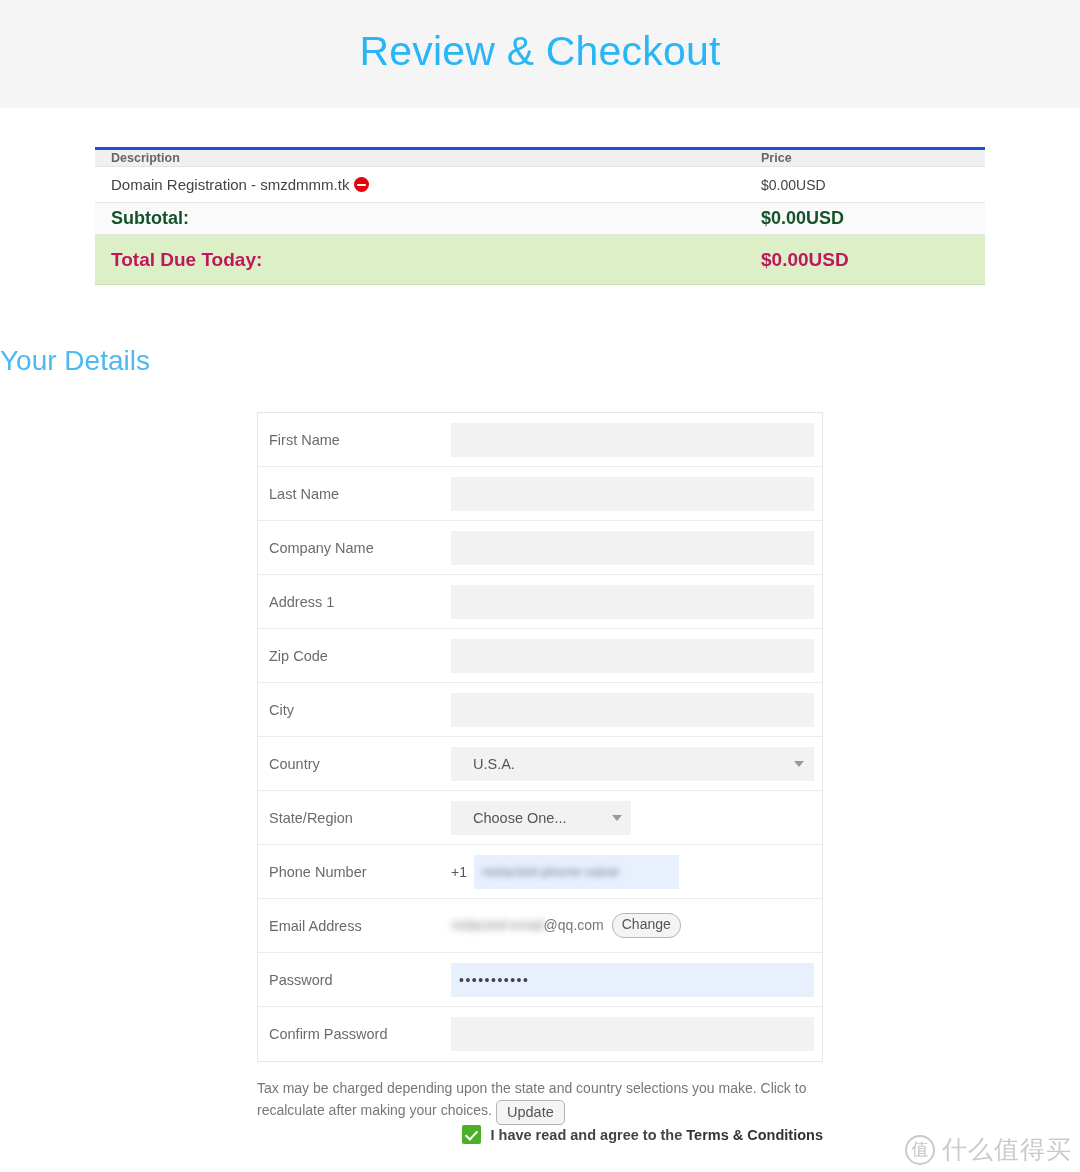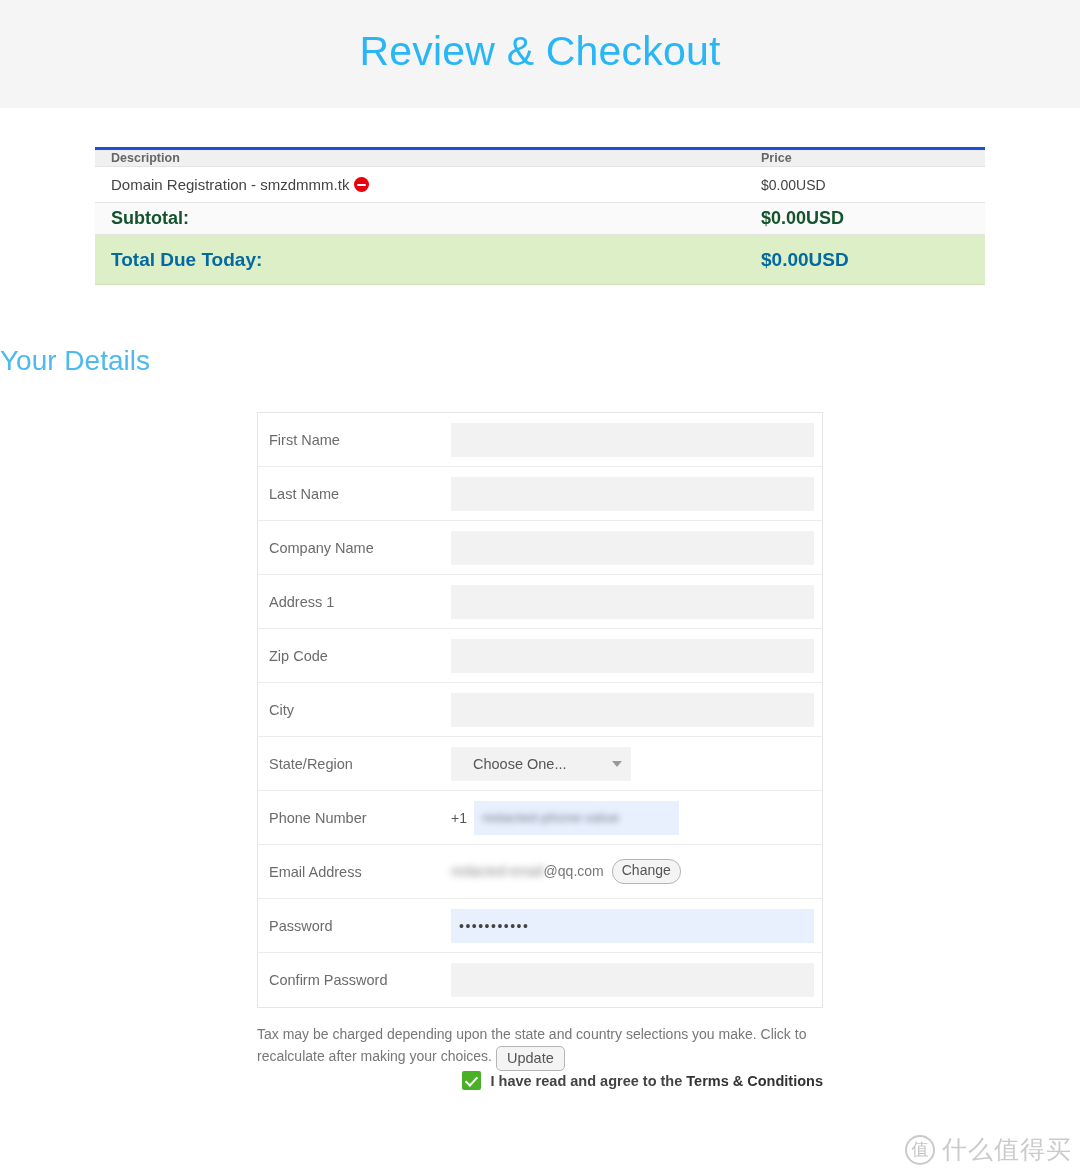--- a/index.html
+++ b/index.html
@@ -76,21 +76,21 @@
     background: #fafafa;
     font-size: 18px;
     font-weight: bold;
     color: #14532d;
   }
   tr.total-row td {
     height: 50px;
     background: #ddefc6;
     font-size: 19px;
     font-weight: bold;
-    color: #0369a1;
+    color: #be185d;
     border-bottom: 1px solid #cfe0b9;
   }
   .remove-icon {
     display: inline-block;
     width: 15px;
     height: 15px;
     border-radius: 50%;
     background: #e8000d;
     position: relative;
     vertical-align: -2px;
@@ -400,20 +400,29 @@
     </div>
   </div>
 
   <div class="frow">
     <div class="flabel">City</div>
     <div class="fctl">
       <input class="ftext" type="text" value="" style="">
     </div>
   </div>
 
+  <div class="frow">
+    <div class="flabel">Country</div>
+    <div class="fctl">
+      <div class="select-box wide">
+        <span>U.S.A.</span>
+        <span class="caret"></span>
+      </div>
+    </div>
+  </div>
 
   <div class="frow">
     <div class="flabel">State/Region</div>
     <div class="fctl">
       <div class="select-box narrow">
         <span>Choose One...</span>
         <span class="caret"></span>
       </div>
     </div>
   </div>

